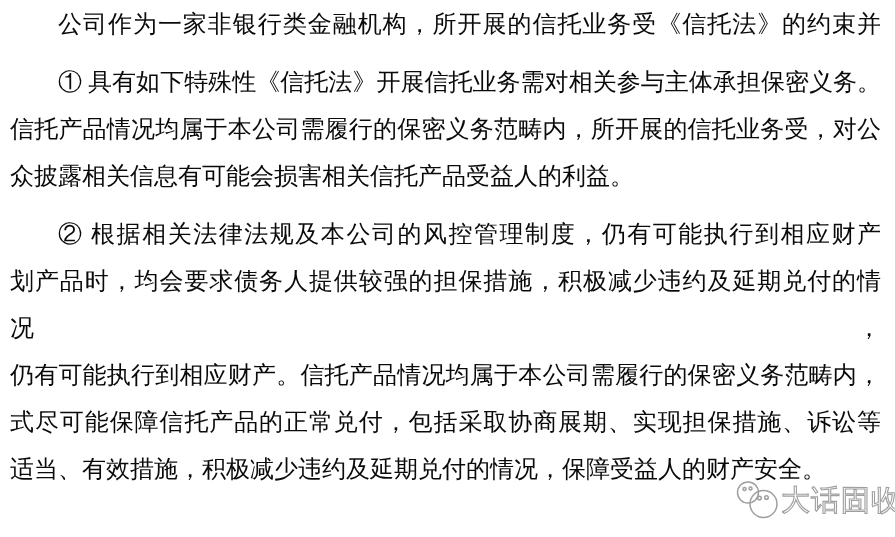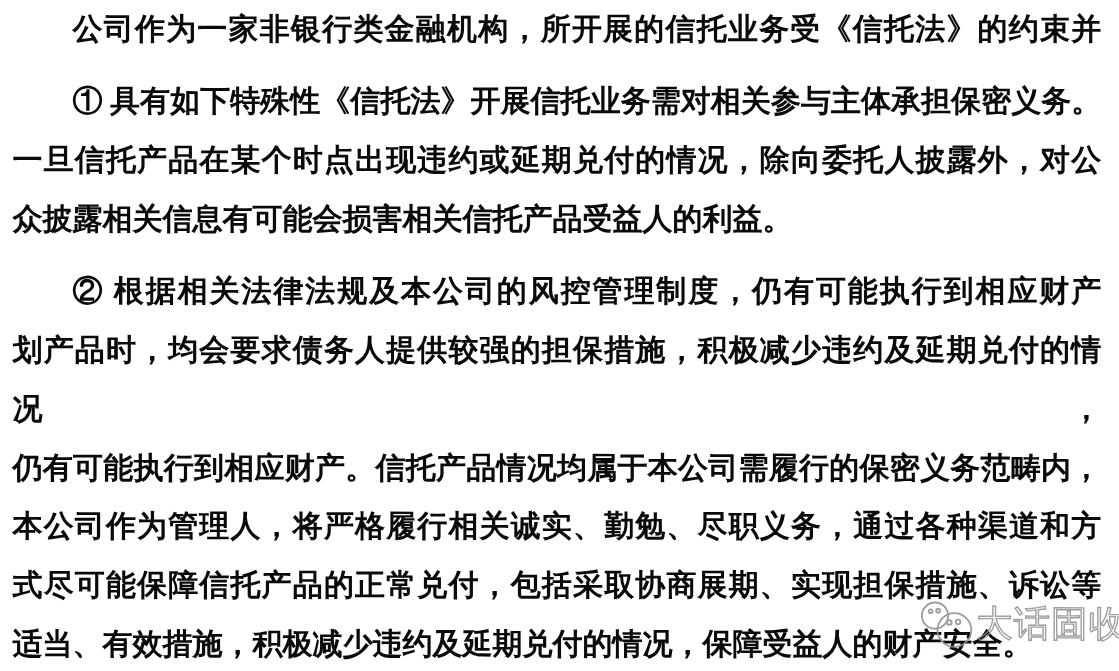--- a/index.html
+++ b/index.html
@@ -14,21 +14,20 @@
     padding: 1px 14px 0 10px;
     width: 100%;
     height: 100%;
   }
   .para { margin-bottom: 11px; }
   .line {
     font-size: 24px;
     line-height: 47px;
     color: #0a0a0a;
     letter-spacing: 0;
-    font-weight: bold;
   }
   
   .line.fill {
     text-align: justify;
     text-align-last: justify;
   }
   .line.indent { text-indent: 2em; }
 
   .watermark {
     position: absolute;
@@ -58,28 +57,27 @@
 </head>
 <body>
 
 <div class="page">
   <div>
       <div class="para">
         <div class="line indent fill">公司作为一家非银行类金融机构，所开展的信托业务受《信托法》的约束并</div>
       </div>
       <div class="para">
         <div class="line indent fill">① 具有如下特殊性《信托法》开展信托业务需对相关参与主体承担保密义务。</div>
-        <div class="line fill">一旦信托产品在某个时点出现违约或延期兑付的情况，除向委托人披露外，对公</div>
+        <div class="line fill">信托产品情况均属于本公司需履行的保密义务范畴内，所开展的信托业务受，对公</div>
         <div class="line">众披露相关信息有可能会损害相关信托产品受益人的利益。</div>
       </div>
       <div class="para">
         <div class="line indent fill">② 根据相关法律法规及本公司的风控管理制度，仍有可能执行到相应财产</div>
         <div class="line fill">划产品时，均会要求债务人提供较强的担保措施，积极减少违约及延期兑付的情况，</div>
         <div class="line fill">仍有可能执行到相应财产。信托产品情况均属于本公司需履行的保密义务范畴内，</div>
-        <div class="line fill">本公司作为管理人，将严格履行相关诚实、勤勉、尽职义务，通过各种渠道和方</div>
         <div class="line fill">式尽可能保障信托产品的正常兑付，包括采取协商展期、实现担保措施、诉讼等</div>
         <div class="line">适当、有效措施，积极减少违约及延期兑付的情况，保障受益人的财产安全。</div>
       </div>
     </div>
 </div>
 
 <div class="watermark">
   <svg class="watermark-logo" width="44" height="40" viewBox="0 0 44 40" xmlns="http://www.w3.org/2000/svg">
     <g fill="none" stroke="#8f8f8f" stroke-width="1.5">
       <circle cx="13" cy="12.5" r="10.5"></circle>

